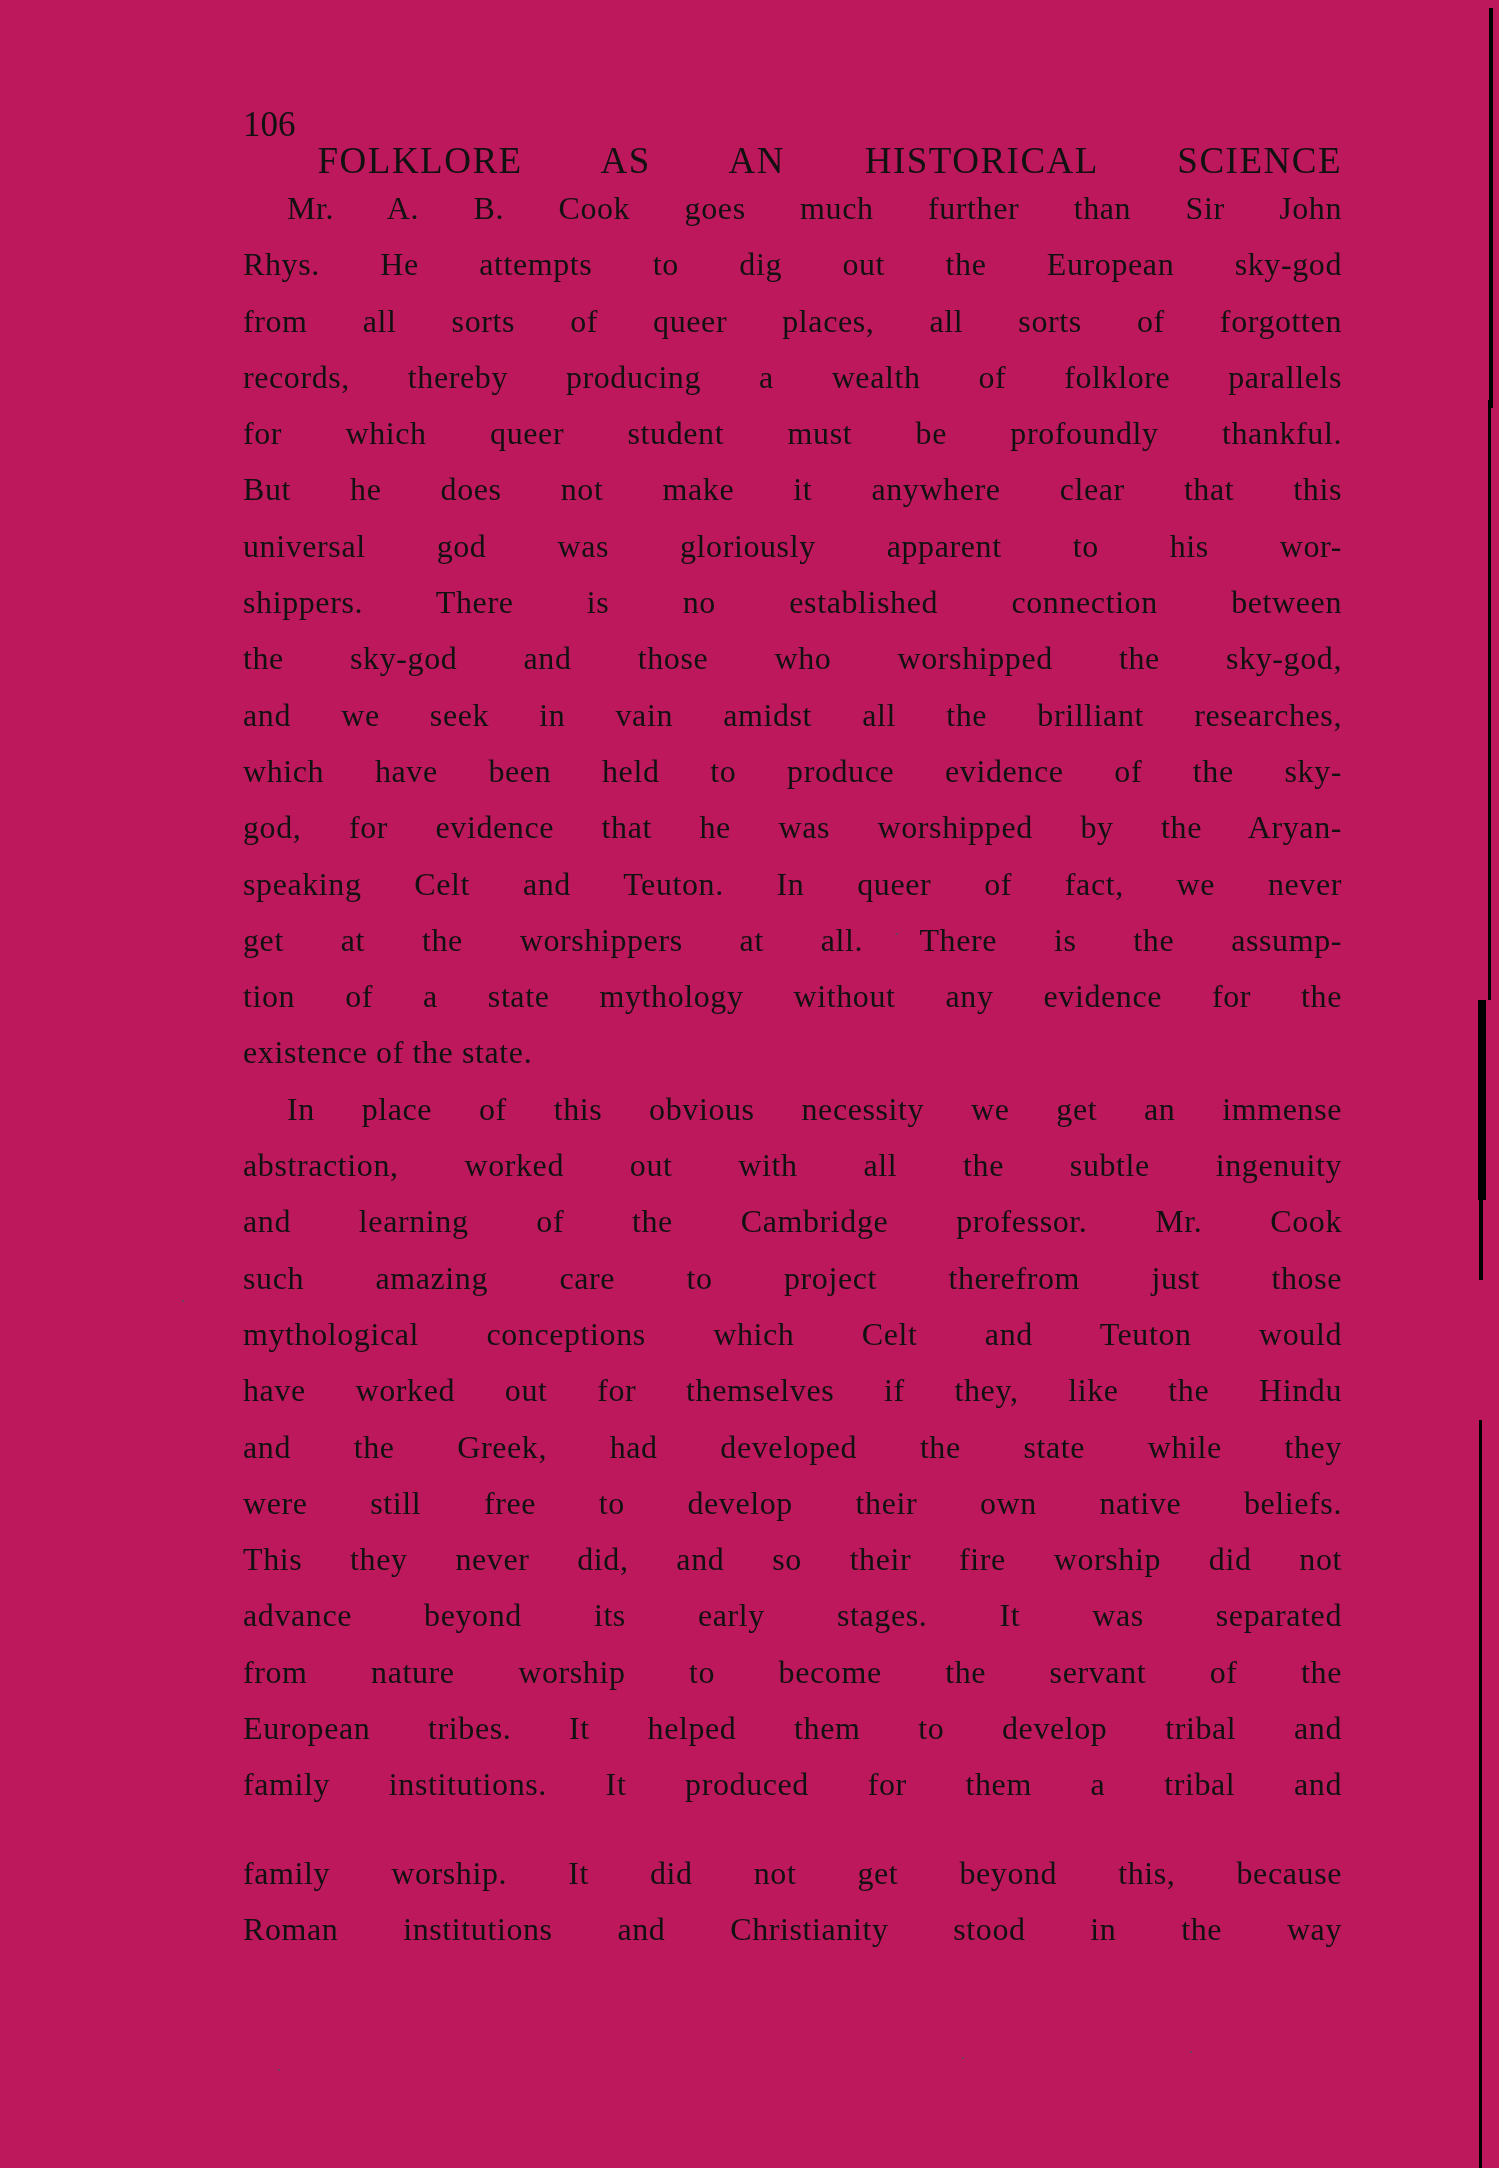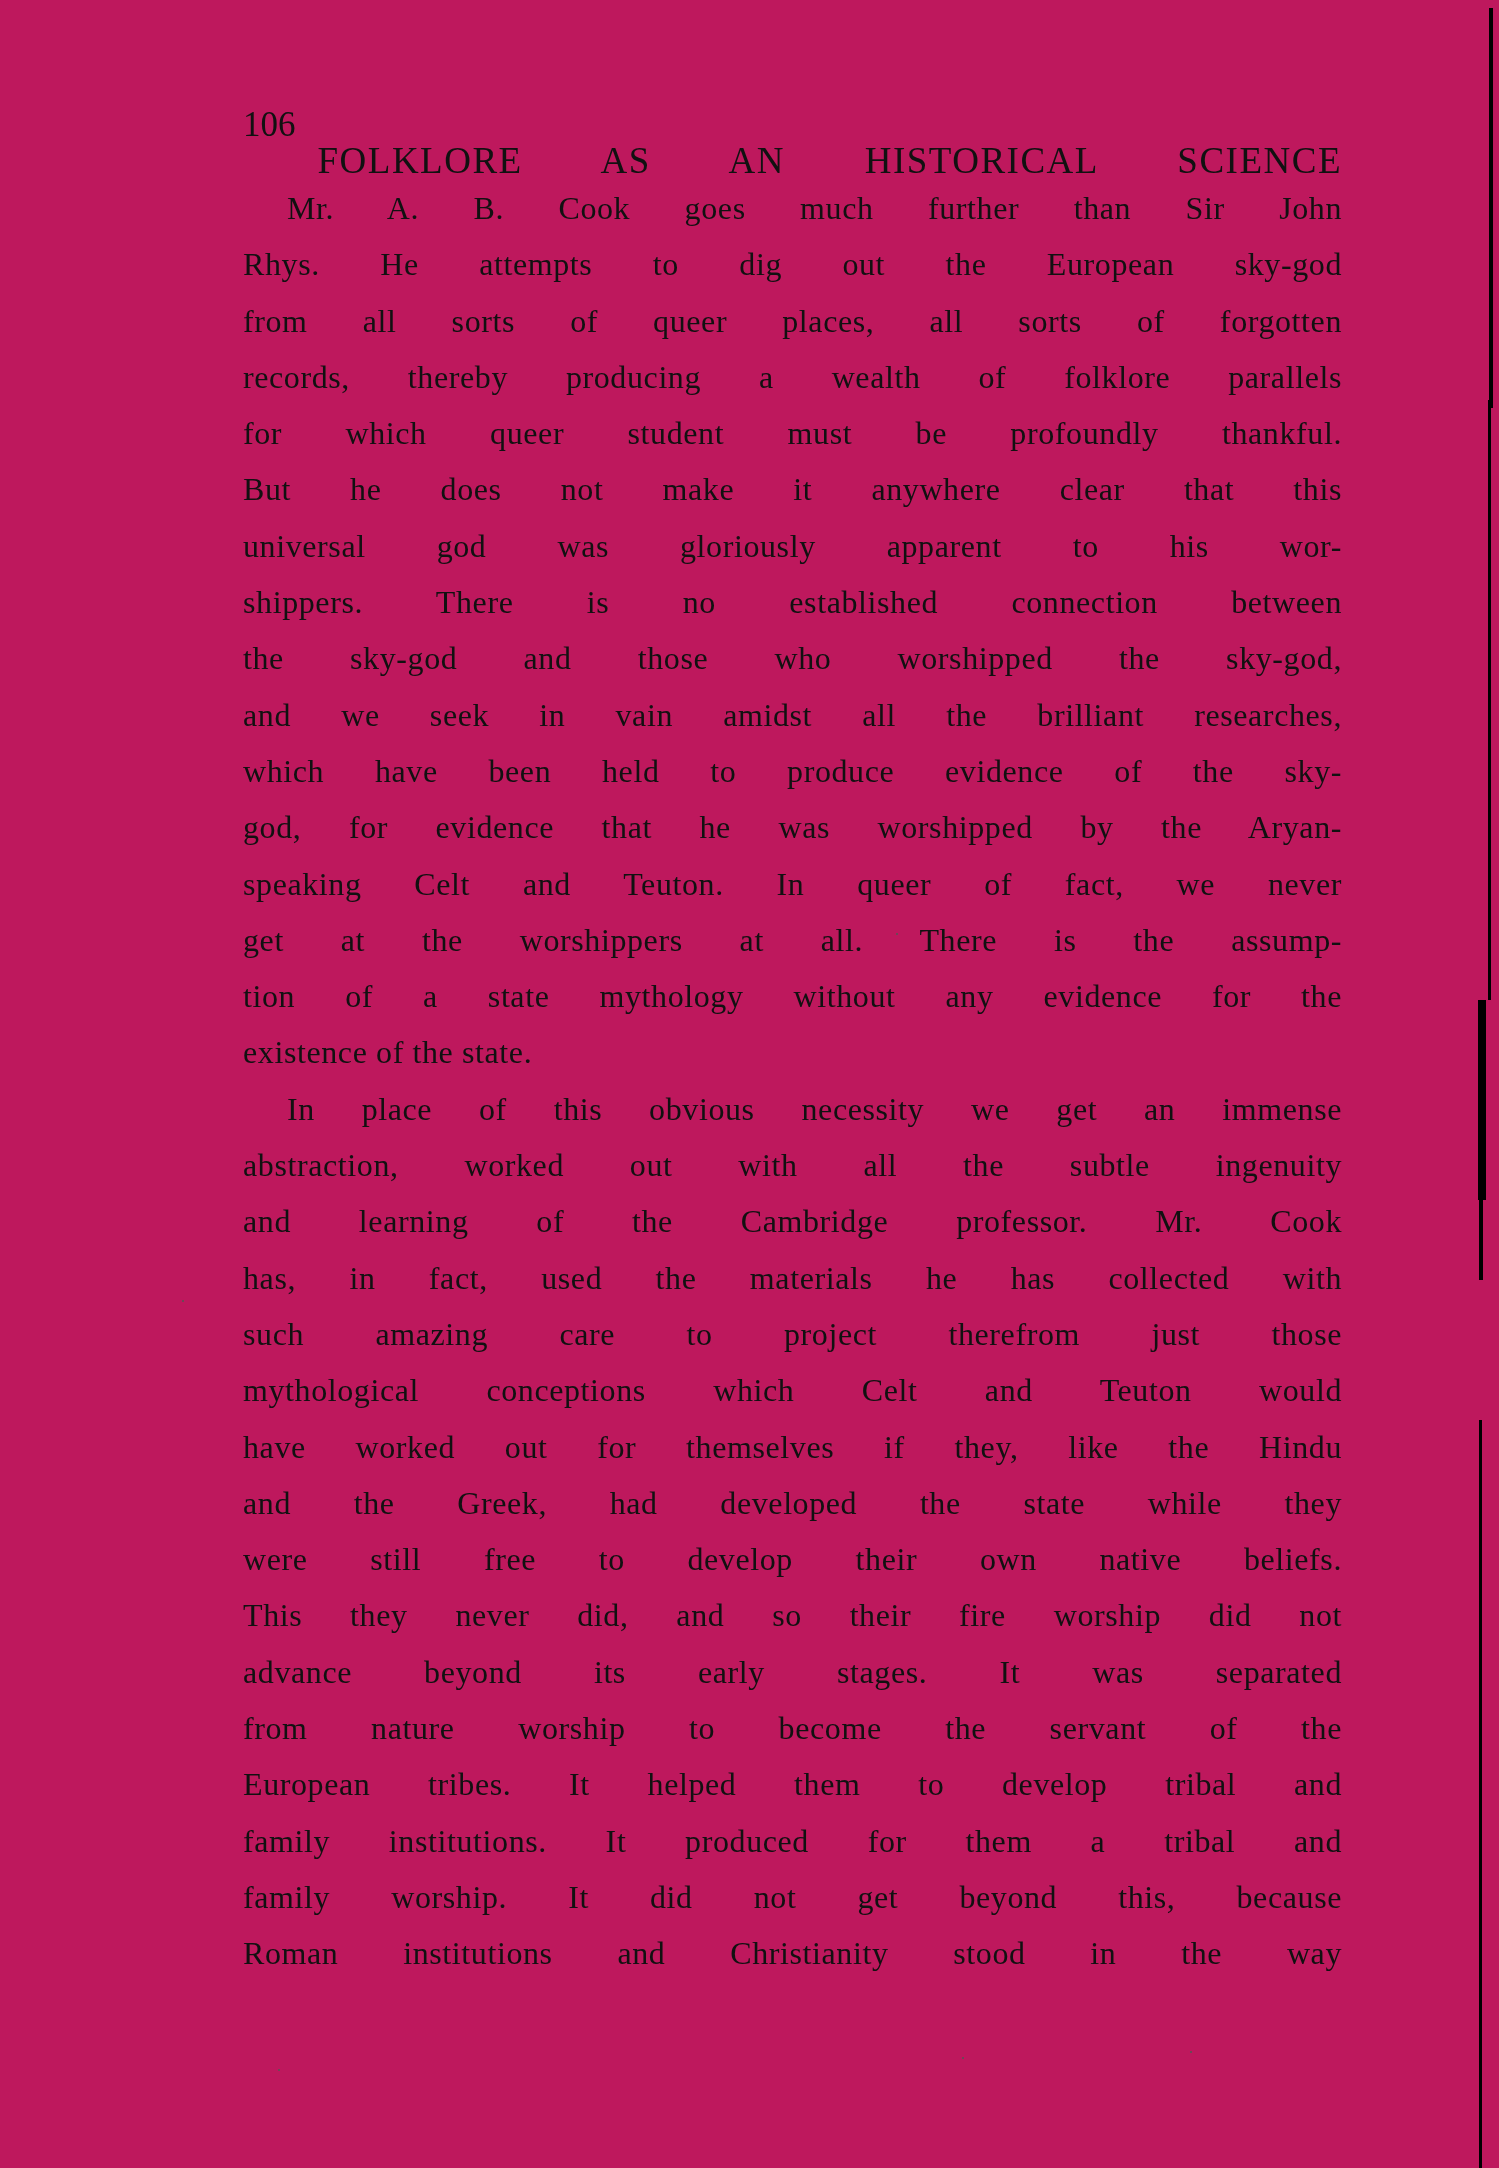--- a/index.html
+++ b/index.html
@@ -102,32 +102,31 @@
       <span class="line" style="white-space: normal;">god, for evidence that he was worshipped by the Aryan-</span>
       <span class="line" style="white-space: normal;">speaking Celt and Teuton. In queer of fact, we never</span>
       <span class="line" style="white-space: normal;">get at the worshippers at all. There is the assump-</span>
       <span class="line" style="white-space: normal;">tion of a state mythology without any evidence for the</span>
       <span class="line last" style="white-space: normal;">existence of the state.</span>
     </div>
     <div>
       <span class="line indent" style="white-space: normal;">In place of this obvious necessity we get an immense</span>
       <span class="line" style="white-space: normal;">abstraction, worked out with all the subtle ingenuity</span>
       <span class="line" style="white-space: normal;">and learning of the Cambridge professor. Mr. Cook</span>
-      <span class="line" style="white-space: normal;">has, in fact, used the materials he has collected with</span>
       <span class="line" style="white-space: normal;">such amazing care to project therefrom just those</span>
       <span class="line" style="white-space: normal;">mythological conceptions which Celt and Teuton would</span>
       <span class="line" style="white-space: normal;">have worked out for themselves if they, like the Hindu</span>
       <span class="line" style="white-space: normal;">and the Greek, had developed the state while they</span>
       <span class="line" style="white-space: normal;">were still free to develop their own native beliefs.</span>
       <span class="line" style="white-space: normal;">This they never did, and so their fire worship did not</span>
       <span class="line" style="white-space: normal;">advance beyond its early stages. It was separated</span>
       <span class="line" style="white-space: normal;">from nature worship to become the servant of the</span>
       <span class="line" style="white-space: normal;">European tribes. It helped them to develop tribal and</span>
       <span class="line" style="white-space: normal;">family institutions. It produced for them a tribal and</span>
-      <span class="line" style="white-space: normal;">family worship. It did not get beyond this, because</span>
+      <span class="line" style="white-space: normal; margin-top: 32px;">family worship. It did not get beyond this, because</span>
       <span class="line" style="white-space: normal;">Roman institutions and Christianity stood in the way</span>
     </div>
   </div>
 
   <div class="scan-edge" style="left:1489px; top:8px; width:4px; height:400px;"></div>
   <div class="scan-edge" style="left:1488px; top:400px; width:3px; height:600px;"></div>
   <div class="scan-edge" style="left:1478px; top:1000px; width:8px; height:200px;"></div>
   <div class="scan-edge" style="left:1479px; top:1200px; width:4px; height:80px;"></div>
   <div class="scan-edge" style="left:1479px; top:1420px; width:3px; height:748px;"></div>
 

